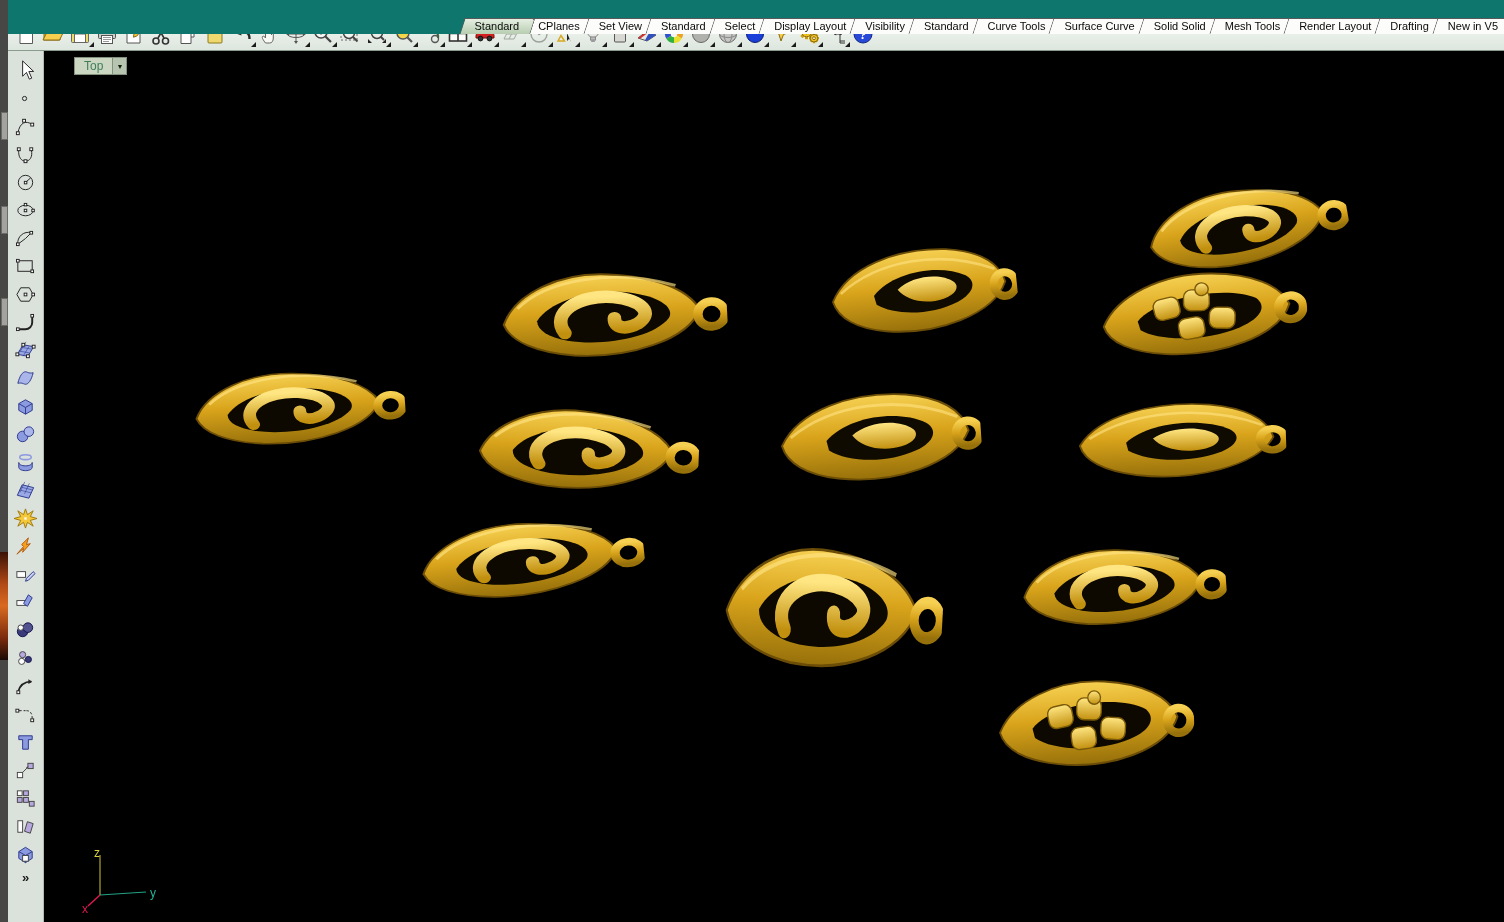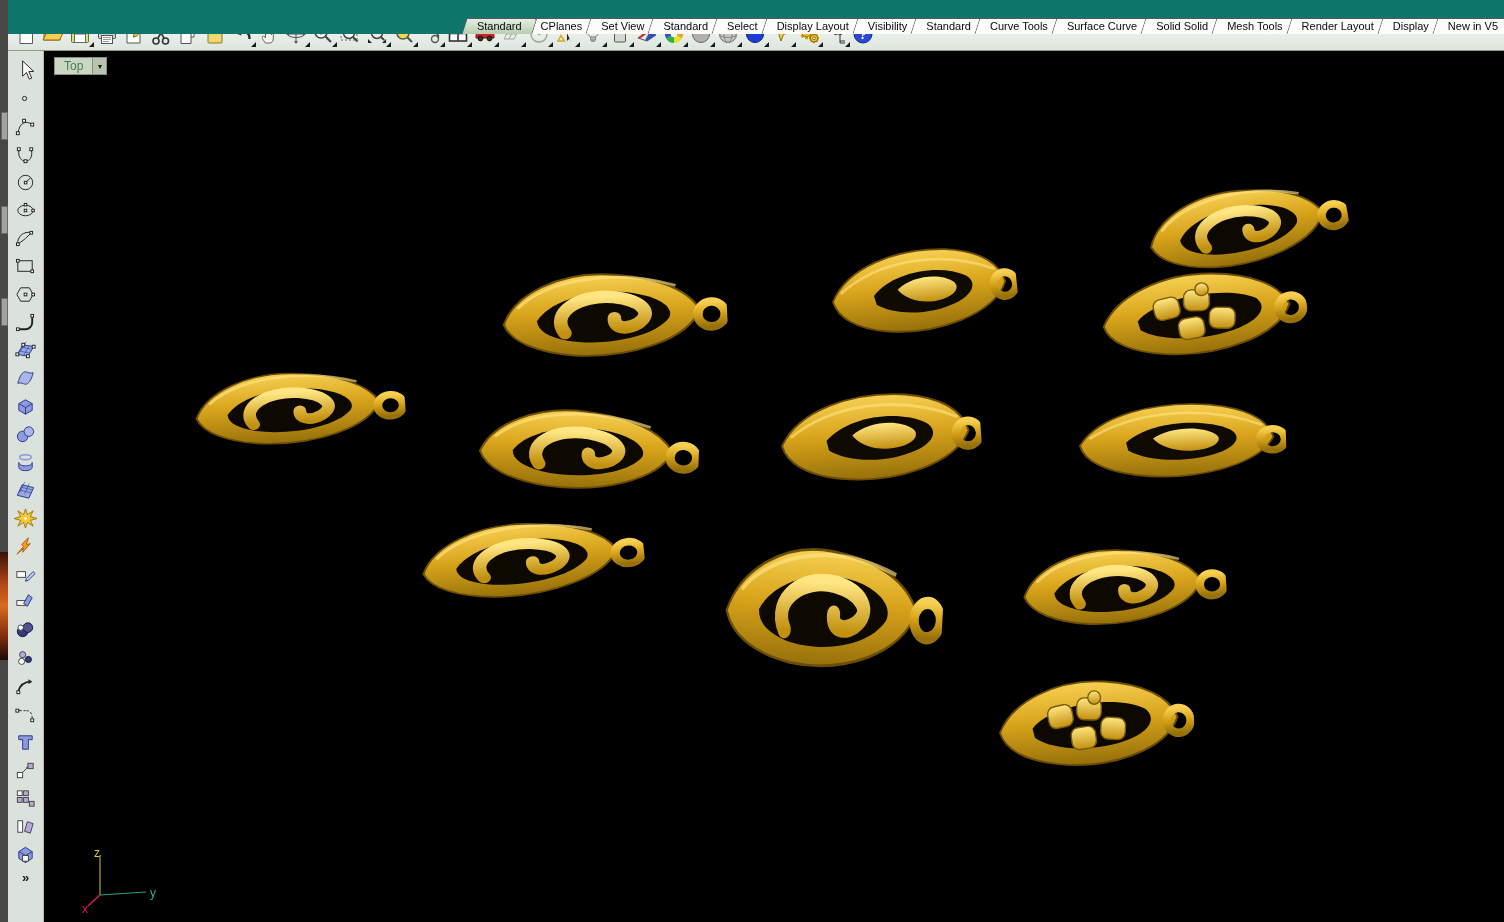--- a/index.html
+++ b/index.html
@@ -36,21 +36,21 @@
            border-right:1px solid #b2bab2;display:flex;flex-direction:column;align-items:center;
            padding-top:5px;z-index:3;box-sizing:border-box;}
   .sbtn{width:28px;height:28px;border:none;background:transparent;padding:2px;margin:0;}
   .sbtn svg{width:23px;height:23px;display:block;}
   .more{font-size:13px;font-weight:bold;color:#1a1a1a;margin-top:2px;}
 
   
   .viewport{position:absolute;left:44px;top:51px;right:0;bottom:0;background:#000;}
   .vplabel{position:absolute;left:10px;top:6px;display:flex;z-index:2;}
   .vplabel .name{background:#cbd6c3;color:#3f7f58;font-size:12px;line-height:16px;padding:0 9px;
-                 border:1px solid #82927e;}
+                 border:1px solid #82927e;margin-left:20px;}
   .vplabel .drop{width:13px;background:#b7c4b0;border:1px solid #82927e;border-left:none;
                  font-size:7px;color:#102010;display:flex;align-items:center;justify-content:center;}
   .pendant{position:absolute;}
   .axis{position:absolute;}
 </style>
 </head>
 <body>
 
 <svg width="0" height="0" style="position:absolute" aria-hidden="true">
 <defs>
@@ -145,21 +145,21 @@
     <div class="tab">
       <span class="tab-bg"></span>
       <span class="tab-label">Mesh Tools</span>
     </div>
     <div class="tab">
       <span class="tab-bg"></span>
       <span class="tab-label">Render Layout</span>
     </div>
     <div class="tab">
       <span class="tab-bg"></span>
-      <span class="tab-label">Display</span>
+      <span class="tab-label">Drafting</span>
     </div>
     <div class="tab">
       <span class="tab-bg"></span>
       <span class="tab-label">New in V5</span>
     </div>
   </div>
 
 <div class="toolbar">
     <button class="tbtn">
       <svg viewBox="0 0 24 24">

